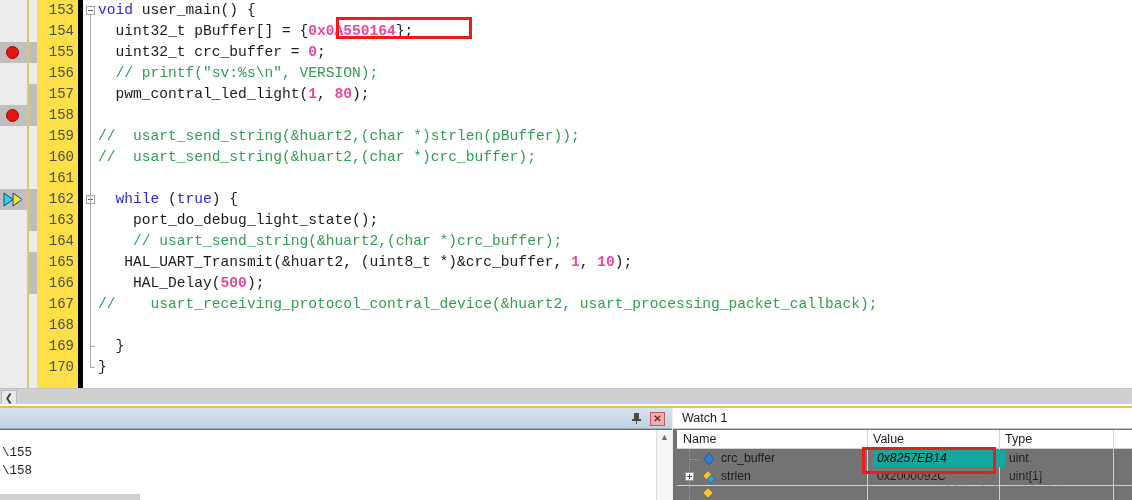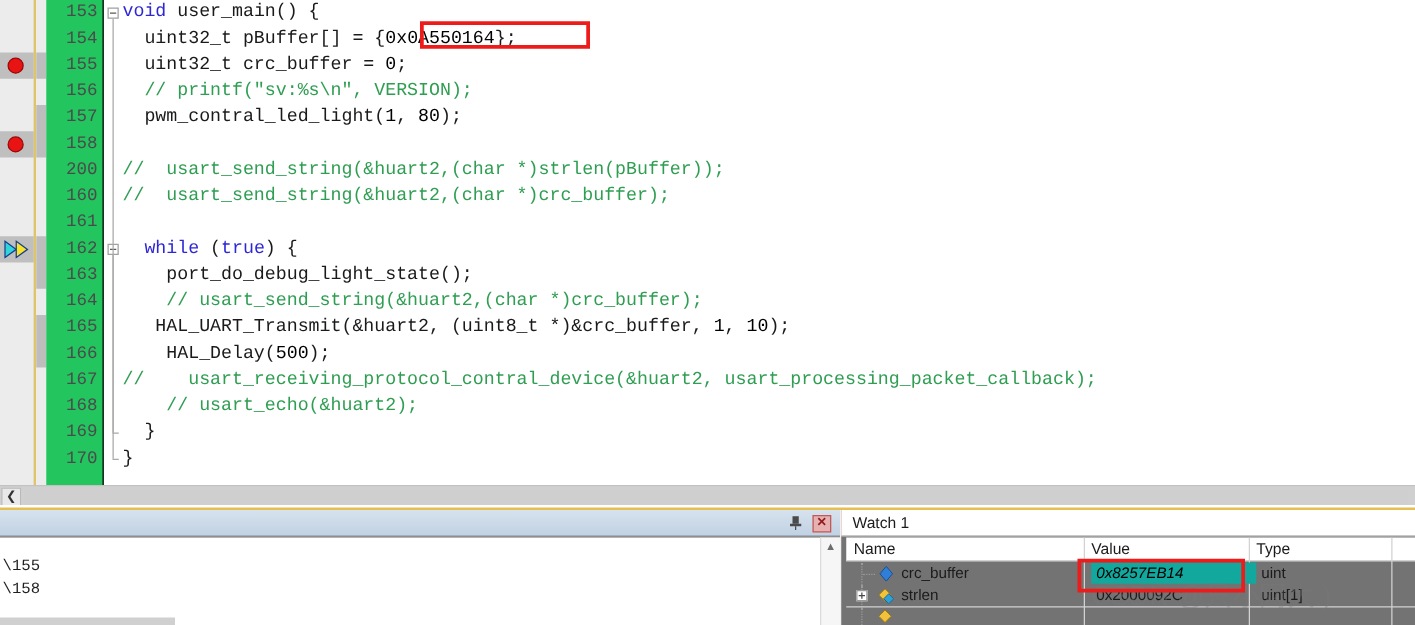--- a/index.html
+++ b/index.html
@@ -41,22 +41,22 @@
   }
   
   .gutter-change {
     position: absolute; left: 29px; top: 0; width: 8px; height: 388px;
     background: #ececec;
   }
   .change-mark { position: absolute; left: 0; width: 8px; background: #bdbdbd; }
 
   .gutter-num {
     position: absolute; left: 37px; top: 0; width: 46px; height: 388px;
-    background: #22c55e;
-    border-right: 1px solid #000000;
+    background: #fde047;
+    border-right: 5px solid #000000;
   }
   .ln {
     position: absolute; right: 4px; width: 42px; text-align: right;
     font-family: "Liberation Mono", monospace;
     font-size: 14px; color: #4b4b4b; line-height: 21px;
   }
   
   .gutter-fold {
     position: absolute; left: 84px; top: 0; width: 14px; height: 388px;
     background: #ffffff;
@@ -79,21 +79,21 @@
   .code-pane {
     position: absolute; left: 98px; top: 0; right: 0; height: 388px;
     background: #ffffff; overflow: hidden;
   }
   .cl {
     position: absolute; left: 0; height: 21px; line-height: 21px;
     font-family: "Liberation Mono", monospace; font-size: 14.6px;
     color: #1a1a1a; white-space: pre;
   }
   .kw  { color: #2e27d6; }
-  .num { color: #000000; }
+  .num { color: #ec4899; font-weight: bold; }
   .cmt { color: #2f9e52; }
   .plain { color: #1a1a1a; }
 
   
   .bp-dot {
     position: absolute; left: 6px; width: 13px; height: 13px;
     border-radius: 50%; background: #e81313; border: 1px solid #9c0707;
   }
   .bp-cell {
     position: absolute; left: 0; width: 27px; height: 21px; background: #bfbfbf;
@@ -262,21 +262,21 @@
         <div class="change-mark" style="top: 189px; height: 42px;"></div>
         <div class="change-mark" style="top: 252px; height: 42px;"></div>
       </div>
     <div class="gutter-num" id="gutter-num">
         <div class="ln" style="top: 0px;">153</div>
         <div class="ln" style="top: 21px;">154</div>
         <div class="ln" style="top: 42px;">155</div>
         <div class="ln" style="top: 63px;">156</div>
         <div class="ln" style="top: 84px;">157</div>
         <div class="ln" style="top: 105px;">158</div>
-        <div class="ln" style="top: 126px;">200</div>
+        <div class="ln" style="top: 126px;">159</div>
         <div class="ln" style="top: 147px;">160</div>
         <div class="ln" style="top: 168px;">161</div>
         <div class="ln" style="top: 189px;">162</div>
         <div class="ln" style="top: 210px;">163</div>
         <div class="ln" style="top: 231px;">164</div>
         <div class="ln" style="top: 252px;">165</div>
         <div class="ln" style="top: 273px;">166</div>
         <div class="ln" style="top: 294px;">167</div>
         <div class="ln" style="top: 315px;">168</div>
         <div class="ln" style="top: 336px;">169</div>
@@ -298,21 +298,20 @@
         <div class="cl" style="top: 84px;"><span class="plain">  pwm_contral_led_light(</span><span class="num">1</span><span class="plain">, </span><span class="num">80</span><span class="plain">);</span></div>
         <div class="cl" style="top: 126px;"><span class="cmt">//  usart_send_string(&amp;huart2,(char *)strlen(pBuffer));</span></div>
         <div class="cl" style="top: 147px;"><span class="cmt">//  usart_send_string(&amp;huart2,(char *)crc_buffer);</span></div>
         <div class="cl" style="top: 168px;"></div>
         <div class="cl" style="top: 189px;"><span class="plain">  </span><span class="kw">while</span><span class="plain"> (</span><span class="kw">true</span><span class="plain">) {</span></div>
         <div class="cl" style="top: 210px;"><span class="plain">    port_do_debug_light_state();</span></div>
         <div class="cl" style="top: 231px;"><span class="cmt">    // usart_send_string(&amp;huart2,(char *)crc_buffer);</span></div>
         <div class="cl" style="top: 252px;"><span class="plain">   HAL_UART_Transmit(&amp;huart2, (uint8_t *)&amp;crc_buffer, </span><span class="num">1</span><span class="plain">, </span><span class="num">10</span><span class="plain">);</span></div>
         <div class="cl" style="top: 273px;"><span class="plain">    HAL_Delay(</span><span class="num">500</span><span class="plain">);</span></div>
         <div class="cl" style="top: 294px;"><span class="cmt">//    usart_receiving_protocol_contral_device(&amp;huart2, usart_processing_packet_callback);</span></div>
-        <div class="cl" style="top: 315px;"><span class="cmt">    // usart_echo(&amp;huart2);</span></div>
         <div class="cl" style="top: 336px;"><span class="plain">  }</span></div>
         <div class="cl" style="top: 357px;"><span class="plain">}</span></div>
       </div>
   </div>
 
   <div class="ed-hscroll">
     <div class="ed-hscroll-btn">❮</div>
     <div class="ed-hscroll-thumb"></div>
   </div>
   <div class="ed-bottom-rule"></div>

